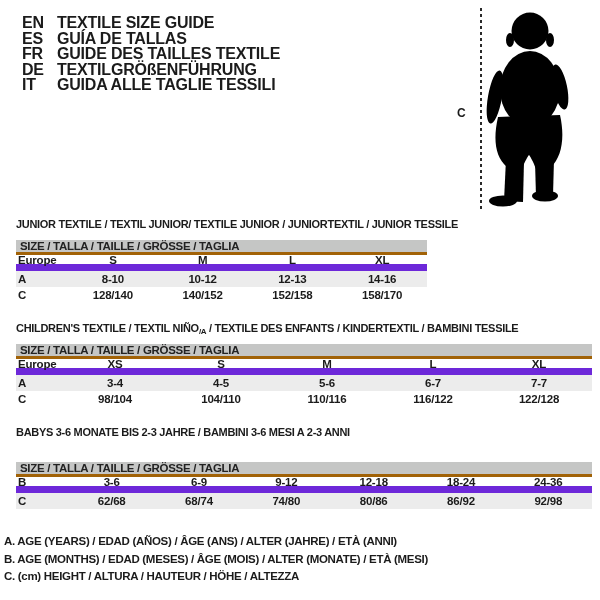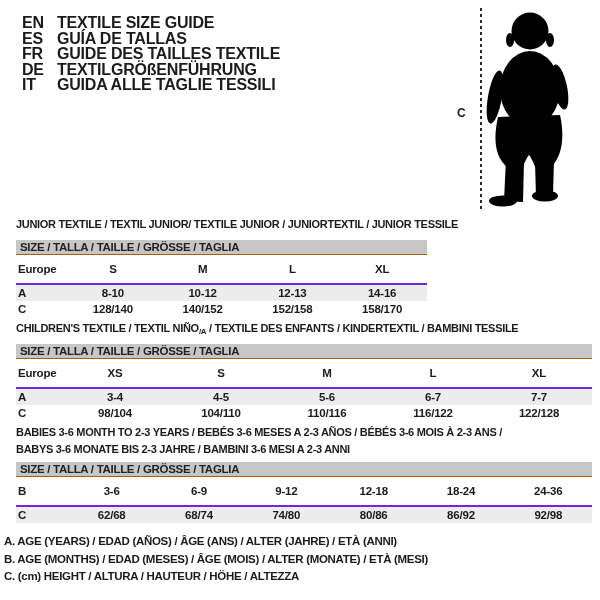--- a/index.html
+++ b/index.html
@@ -27,26 +27,26 @@
     letter-spacing:-0.3px;white-space:nowrap;line-height:16.5px;
   }
   .subscript{font-size:8px;vertical-align:-2px;}
 
   
   .size-table{position:absolute;left:16px;}
   .t1{top:240px;width:411px;}
   .t2{top:344px;width:576px;}
   .t3{top:462px;width:576px;}
   .bar{
-    height:15px;background:#c5c6c5;border-bottom:1px solid #a16207;
+    height:15px;background:#c5c6c5;border-bottom:3px solid #a16207;
     display:flex;align-items:center;padding-left:4px;box-sizing:border-box;
     font-size:11.5px;font-weight:bold;letter-spacing:-0.3px;color:#222;
   }
   .trow{display:flex;align-items:center;height:16px;font-size:11.5px;font-weight:bold;letter-spacing:-0.2px;}
-  .header-row{height:30px;border-bottom:2px solid #6d28d9;box-sizing:border-box;}
+  .header-row{height:16px;border-bottom:7px solid #6d28d9;box-sizing:border-box;}
   .shaded{background:#ececec;}
   .tlabel{padding-left:2px;box-sizing:border-box;}
   .t1 .tlabel{flex:0 0 52px;}
   .t2 .tlabel{flex:0 0 46px;}
   .t3 .tlabel{flex:0 0 52px;}
   .cell{flex:1;text-align:center;}
 
   
   .legend-block{position:absolute;left:4px;top:533px;}
   .legend-line{font-size:11.5px;font-weight:bold;line-height:17.6px;letter-spacing:-0.3px;white-space:nowrap;}
@@ -151,21 +151,20 @@
       <div class="tlabel">C</div>
       <div class="cell">98/104</div>
       <div class="cell">104/110</div>
       <div class="cell">110/116</div>
       <div class="cell">116/122</div>
       <div class="cell">122/128</div>
     </div>
   </div>
 
   <div class="section-title" style="top:424px">
-    <div>BABIES 3-6 MONTH TO 2-3 YEARS / BEBÉS 3-6 MESES A 2-3 AÑOS / BÉBÉS 3-6 MOIS À 2-3 ANS /</div>
     <div>BABYS 3-6 MONATE BIS 2-3 JAHRE / BAMBINI 3-6 MESI A 2-3 ANNI</div>
   </div>
   <div class="size-table t3">
     <div class="bar">
       <span>SIZE / TALLA / TAILLE / GRÖSSE / TAGLIA</span>
     </div>
     <div class="trow header-row">
       <div class="tlabel">B</div>
       <div class="cell">3-6</div>
       <div class="cell">6-9</div>

